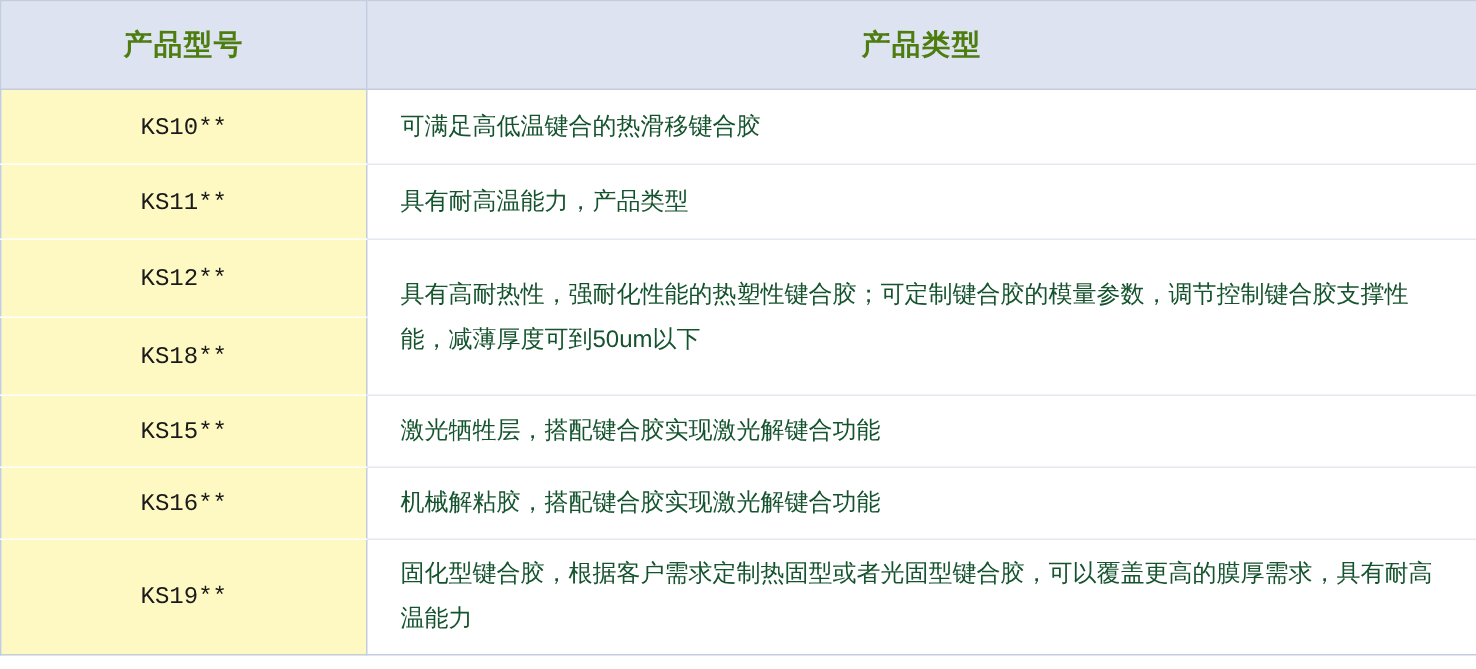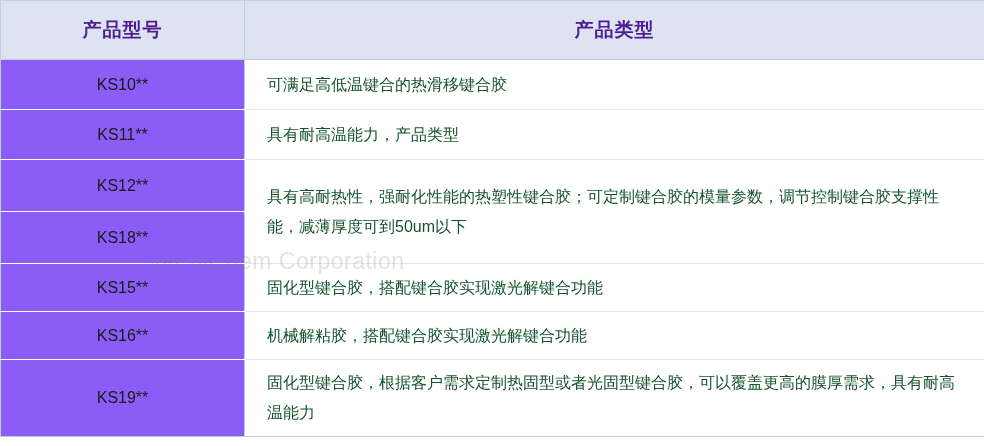--- a/index.html
+++ b/index.html
@@ -23,42 +23,43 @@
   table.product-table {
     border-collapse: collapse;
     width: 984px;
     table-layout: fixed;
   }
   table.product-table col.col-model { width: 244px; }
   table.product-table col.col-type  { width: 740px; }
 
   th.header-cell {
     background: #dde3f0;
-    color: #4c1d95;
+    color: #4d7c0f;
     font-size: 19px;
     font-weight: bold;
     text-align: center;
     height: 58px;
     padding: 0 10px;
     border-left: 1px solid #c3cde0;
     border-right: 1px solid #c3cde0;
     border-top: 1px solid #c3cde0;
     border-bottom: 1px solid #c3cde0;
     letter-spacing: 1px;
   }
   td.model-cell {
-    background: #8b5cf6;
+    background: #fef9c3;
     color: #1a1a1a;
     font-size: 16px;
     text-align: center;
     vertical-align: middle;
     border-left: 1px solid #c3cde0;
     border-right: 1px solid #c3cde0;
     border-bottom: 1px solid #ffffff;
     padding: 6px 8px;
+    font-family: Liberation Mono, monospace;
   }
   td.model-cell.last-model {
     border-bottom: 1px solid #c3cde0;
   }
   td.type-cell {
     background: #ffffff;
     color: #14532d;
     font-size: 16px;
     line-height: 30px;
     text-align: left;
@@ -119,26 +120,25 @@
       </tr>
       <tr class="row-h3">
         <td class="model-cell">KS12**</td>
         <td class="type-cell merged" rowspan="2">具有高耐热性，强耐化性能的热塑性键合胶；可定制键合胶的模量参数，调节控制键合胶支撑性能，减薄厚度可到50um以下</td>
       </tr>
       <tr class="row-h4">
         <td class="model-cell">KS18**</td>
       </tr>
       <tr class="row-h5">
         <td class="model-cell">KS15**</td>
-        <td class="type-cell">固化型键合胶，搭配键合胶实现激光解键合功能</td>
+        <td class="type-cell">激光牺牲层，搭配键合胶实现激光解键合功能</td>
       </tr>
       <tr class="row-h6">
         <td class="model-cell">KS16**</td>
         <td class="type-cell">机械解粘胶，搭配键合胶实现激光解键合功能</td>
       </tr>
       <tr class="row-h7">
         <td class="model-cell last-model">KS19**</td>
         <td class="type-cell last-type">固化型键合胶，根据客户需求定制热固型或者光固型键合胶，可以覆盖更高的膜厚需求，具有耐高温能力</td>
       </tr>
     </tbody>
   </table>
-  <div class="watermark">@PhiChem Corporation</div>
 </div>
 
 </body></html>

